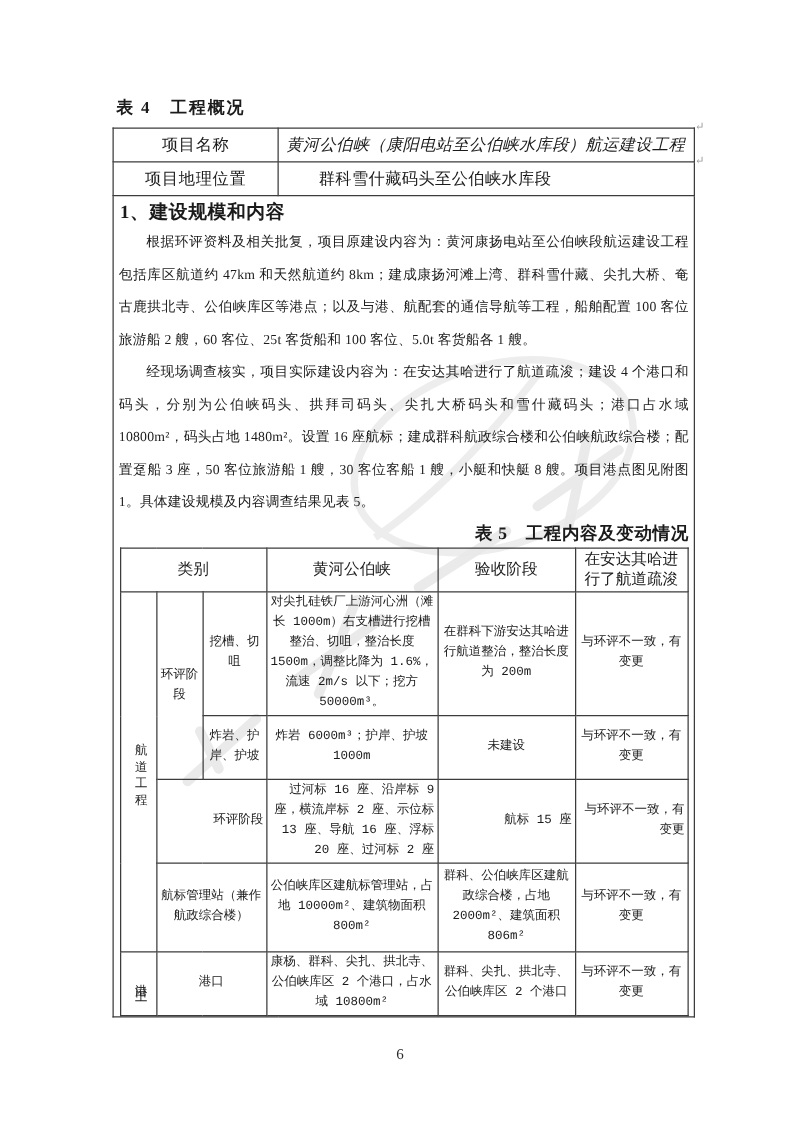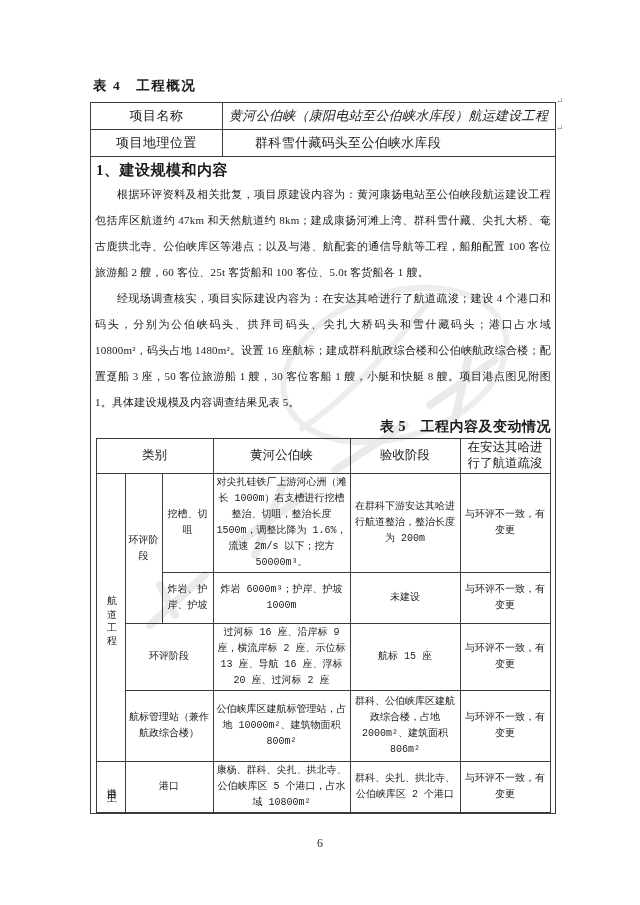--- a/index.html
+++ b/index.html
@@ -16,21 +16,21 @@
   .valcell2{padding-left:32px !important;letter-spacing:0.3px;margin-top:13px;}
   .bigcell{vertical-align:top !important;padding:2px 4px 0 4px !important;}
   .h1{font-size:15px;font-weight:bold;margin:1px 0 1px 1px;line-height:20px;letter-spacing:0.5px;}
   .para{margin:0;font-size:11px;line-height:26px;text-align:justify;text-indent:2em;letter-spacing:0.2px;}
   .t5cap{text-align:right;font-weight:bold;font-size:14px;margin:3px 0 2px 0;letter-spacing:0.5px;}
   .t5{border-collapse:collapse;table-layout:fixed;width:454px;margin:0 auto;font-family:Liberation Mono, monospace;}
   .t5 td{border:1px solid #3c3c3c;font-size:10px;line-height:16px;text-align:center;vertical-align:middle;padding:1px 2px;}
   .hrow td{height:32px;font-size:12.5px;}
   .r1 td{height:96px;}
   .r2 td{height:48px;}
-  .r3 td{height:62px;}
+  .r3 td{height:62px;text-align:right;}
   .r4 td{height:68px;}
   .r5 td{height:40px;}
   .vtext{writing-mode:vertical-rl;text-orientation:upright;display:inline-block;letter-spacing:14px;line-height:14px;}
   .vtext.short{letter-spacing:3px;}
   .pmark{position:absolute;color:#9a9a9a;font-size:9px;line-height:9px;}
   .pageno{position:absolute;top:836px;left:0;right:0;text-align:center;font-size:12px;color:#2a2a2a;}
 </style>
 </head>
 <body>
 
@@ -119,21 +119,21 @@
             <td colspan="2">航标管理站（兼作航政综合楼）</td>
             <td>公伯峡库区建航标管理站，占地 10000m²、建筑物面积 800m²</td>
             <td>群科、公伯峡库区建航政综合楼，占地 2000m²、建筑面积 806m²</td>
             <td>与环评不一致，有变更</td>
           </tr>
           <tr class="r5">
             <td>
               <span class="vtext short">港口工</span>
             </td>
             <td colspan="2">港口</td>
-            <td>康杨、群科、尖扎、拱北寺、公伯峡库区 5 个港口，占水域 10800m²</td>
+            <td>康杨、群科、尖扎、拱北寺、公伯峡库区 2 个港口，占水域 10800m²</td>
             <td>群科、尖扎、拱北寺、公伯峡库区 2 个港口</td>
             <td>与环评不一致，有变更</td>
           </tr>
         </tbody>
             </table>
 
       </td>
     </tr>
   </tbody>
     </table>

